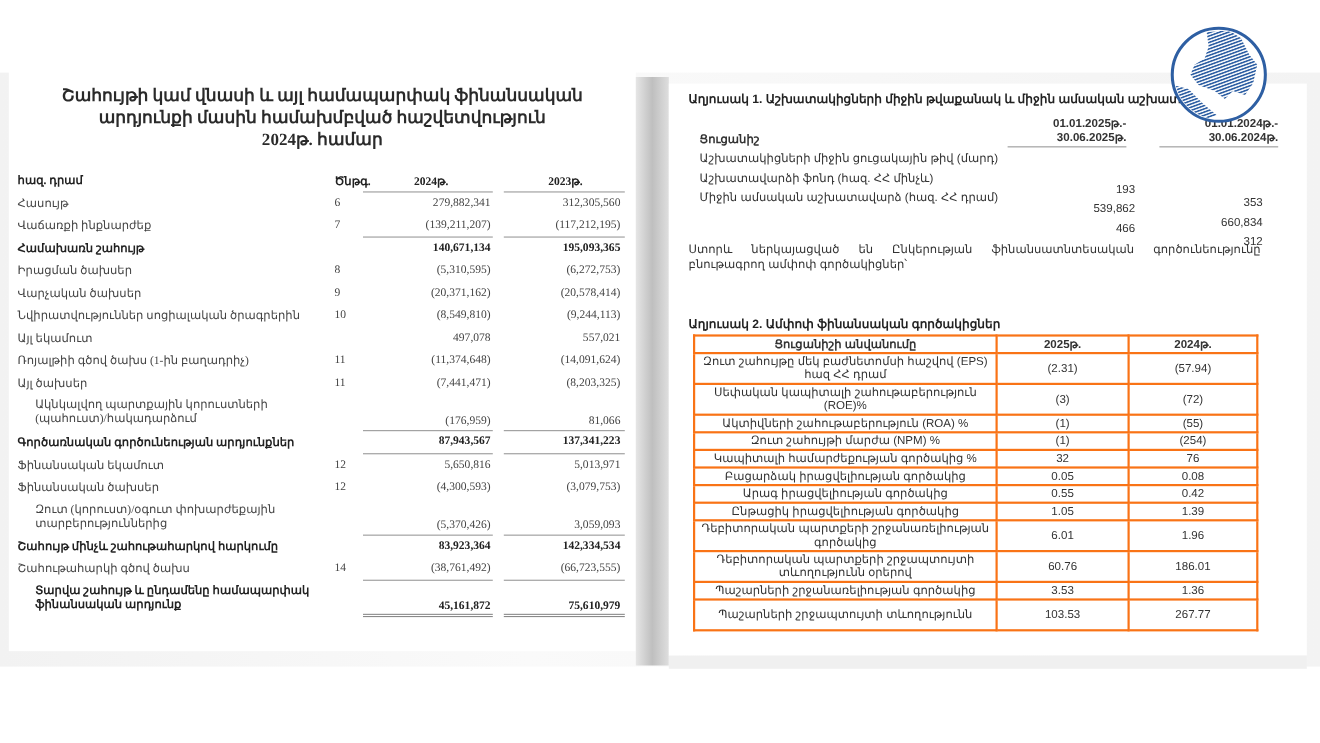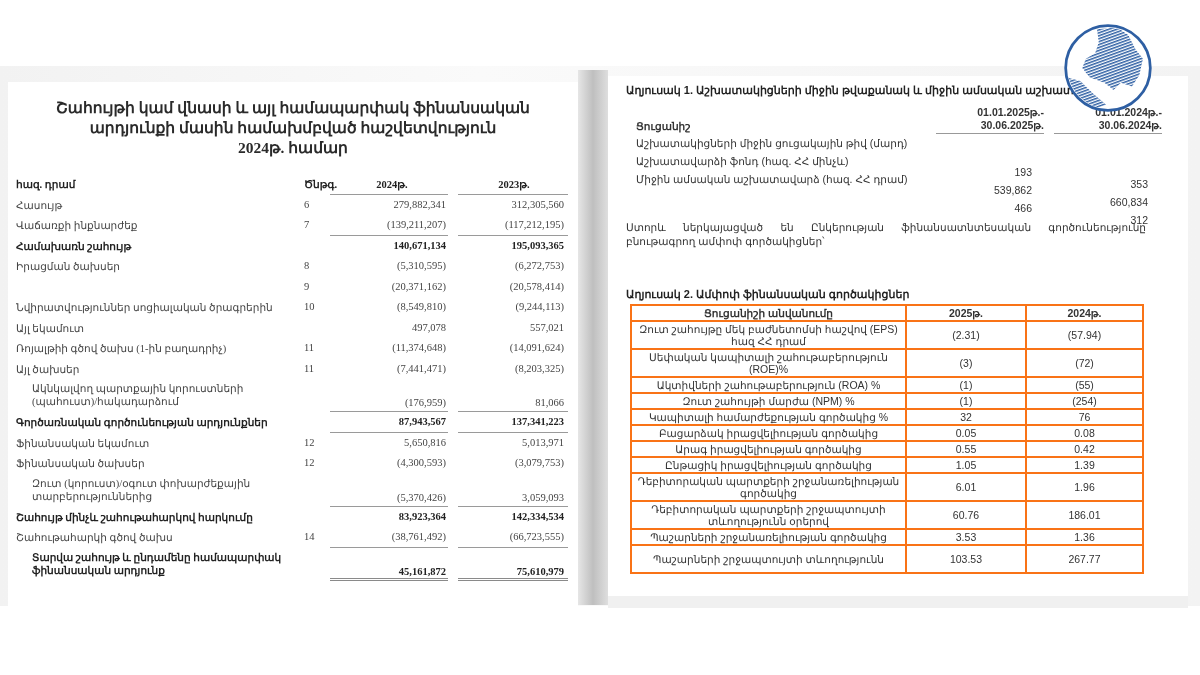--- a/index.html
+++ b/index.html
@@ -1,18 +1,18 @@
 <!DOCTYPE html>
 <html><head>
 <meta charset="utf-8">
 <style>
   html, body { margin:0; padding:0; }
   body { width:1200px; height:675px; background:#ffffff; position:relative; overflow:hidden; font-family:"Liberation Serif", serif; color:#222; }
   .strip { position:absolute; left:0; top:66px; width:1200px; height:540px; background:linear-gradient(90deg,#f2f2f2,#fafafa 40%,#f3f3f3); }
-  .page-left { position:absolute; left:8px; top:82px; width:570px; height:530px; background:#fff; }
+  .page-left { position:absolute; left:8px; top:62px; width:570px; height:530px; background:#fff; }
   .gutter { position:absolute; left:578px; top:70px; width:30px; height:535px; background:linear-gradient(90deg,#e6e6e6,#bfbfbf 50%,#dedede); }
   .page-right { position:absolute; left:608px; top:76px; width:580px; height:520px; background:#fff; font-family:"Liberation Sans", sans-serif; }
 
   .doc-title { position:absolute; left:0; width:570px; top:16px; text-align:center; font-weight:bold; font-size:15.5px; line-height:20px; color:#2a2a2a; }
   .pl-table { position:absolute; left:0; top:92px; width:570px; }
   .pl-row { position:relative; height:20.5px; font-size:10.5px; color:#444; }
   .pl-row.tall { height:33px; }
   .pl-row.bold { font-weight:bold; color:#222; }
   .pl-row .lbl { position:absolute; left:8px; top:4px; width:260px; line-height:13px; }
   .pl-row.tall .lbl { top:3px;margin-left:16px; }
@@ -24,21 +24,21 @@
   .uline1, .uline2 { position:absolute; height:0; border-top:1px solid #9a9a9a; }
   .uline1 { left:322px; width:118px; }
   .uline2 { left:450px; width:110px; }
   .dbl { border-top:3px double #8a8a8a; }
 
   .t1-title { position:absolute; left:18px; top:8px; font-size:11px; font-weight:bold; color:#222; }
   .t1 { position:absolute; left:18px; top:26px; width:520px; font-size:10.5px; color:#333; }
   .t1-head { position:relative; height:32px; }
   .t1-head .c0 { position:absolute; left:10px; top:18px; font-weight:bold; }
   .t1-head .c1, .t1-head .c2 { position:absolute; top:4px; width:90px; text-align:right; font-weight:bold; line-height:13px; border-bottom:1px solid #999; padding-bottom:1px; }
-  .t1-head .c1 { left:310px; width:108px; }
+  .t1-head .c1 { left:290px; width:108px; }
   .t1-head .c2 { left:428px; width:108px; }
   .t1-row { position:relative; height:18px; }
   .t1-row .c0 { position:absolute; left:10px; top:3px; }
   .t1-row .c1 { position:absolute; left:300px; width:106px; text-align:right; top:3px;margin-top:29px; }
   .t1-row .c2 { position:absolute; left:416px; width:106px; text-align:right; top:3px;margin-top:41px; }
 
   .para { position:absolute; left:18px; top:144px; width:520px; font-size:10.5px; line-height:14px; color:#333; text-align:justify; }
   .t2-title { position:absolute; left:18px; top:212px; font-size:11px; font-weight:bold; color:#222; }
   table.t2 { position:absolute; left:22px; top:228px; width:514px; border-collapse:collapse; font-size:10.5px; color:#333; }
   table.t2 td, table.t2 th { border:2px solid #f97316; text-align:center; padding:0 4px; line-height:12.5px; }
@@ -93,20 +93,21 @@
           <span class="v1">140,671,134</span>
           <span class="v2">195,093,365</span>
         </div>
         <div class="pl-row">
           <span class="lbl">Իրացման ծախսեր</span>
           <span class="note">8</span>
           <span class="v1">(5,310,595)</span>
           <span class="v2">(6,272,753)</span>
         </div>
         <div class="pl-row">
+          <span class="lbl">Վարչական ծախսեր</span>
           <span class="note">9</span>
           <span class="v1">(20,371,162)</span>
           <span class="v2">(20,578,414)</span>
         </div>
         <div class="pl-row">
           <span class="lbl">Նվիրատվություններ սոցիալական ծրագրերին</span>
           <span class="note">10</span>
           <span class="v1">(8,549,810)</span>
           <span class="v2">(9,244,113)</span>
         </div>

